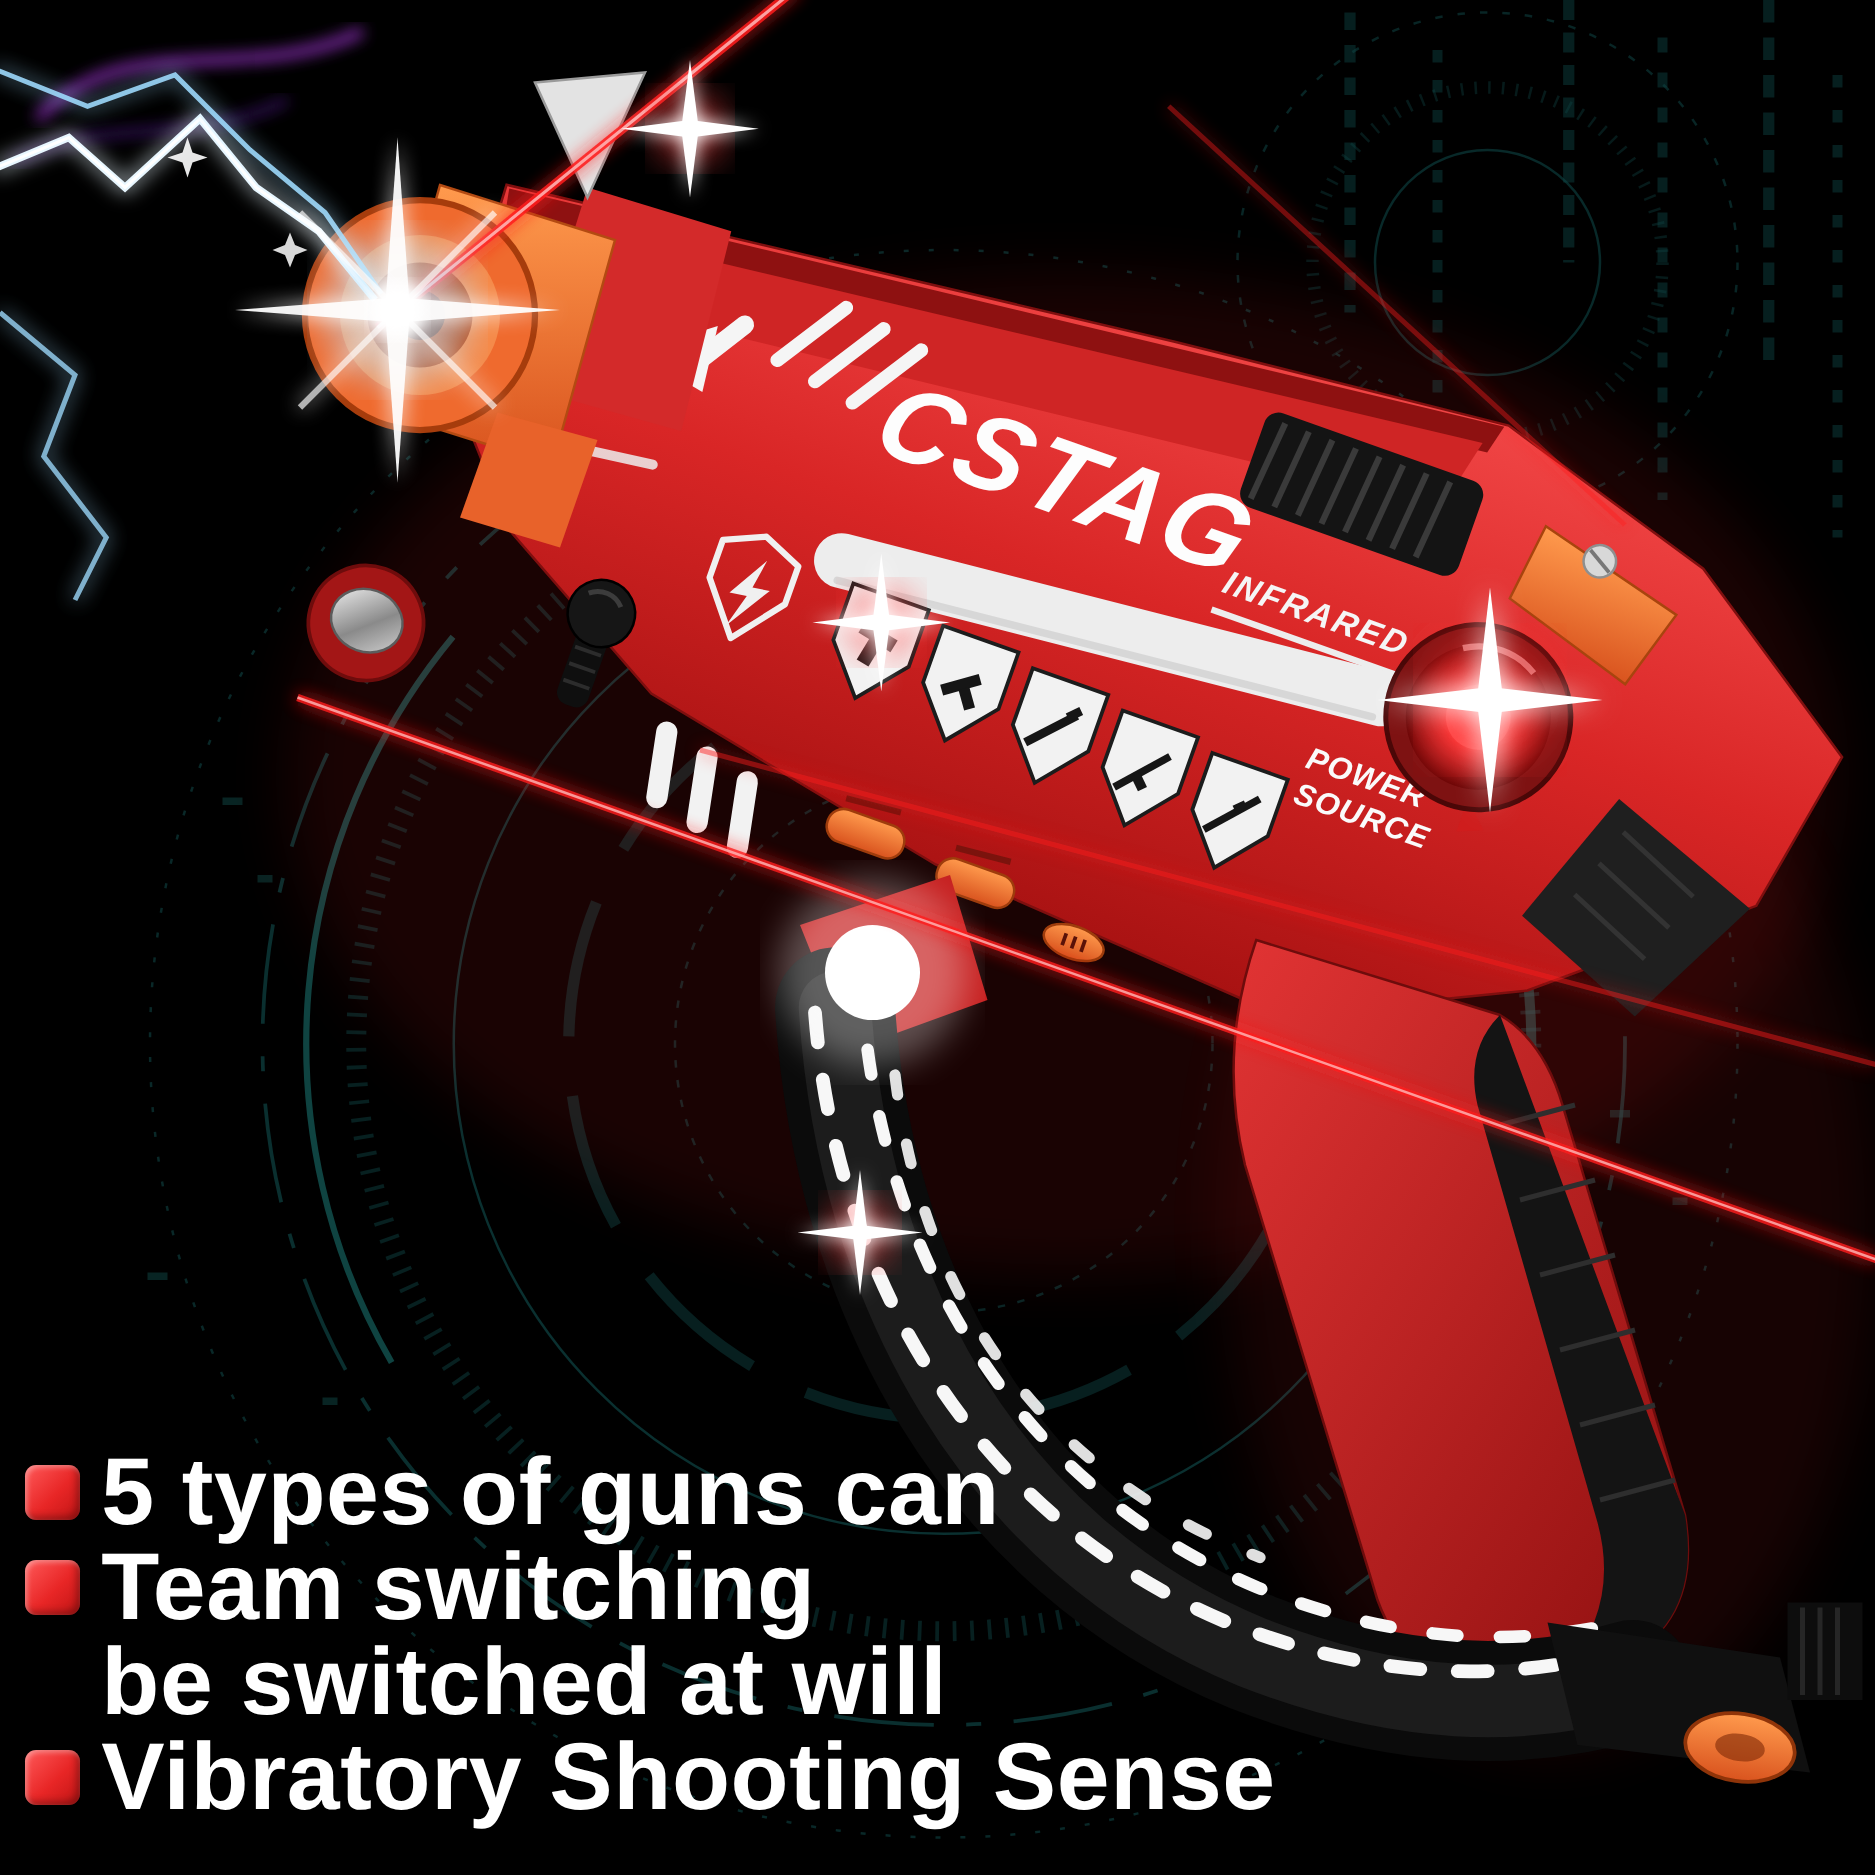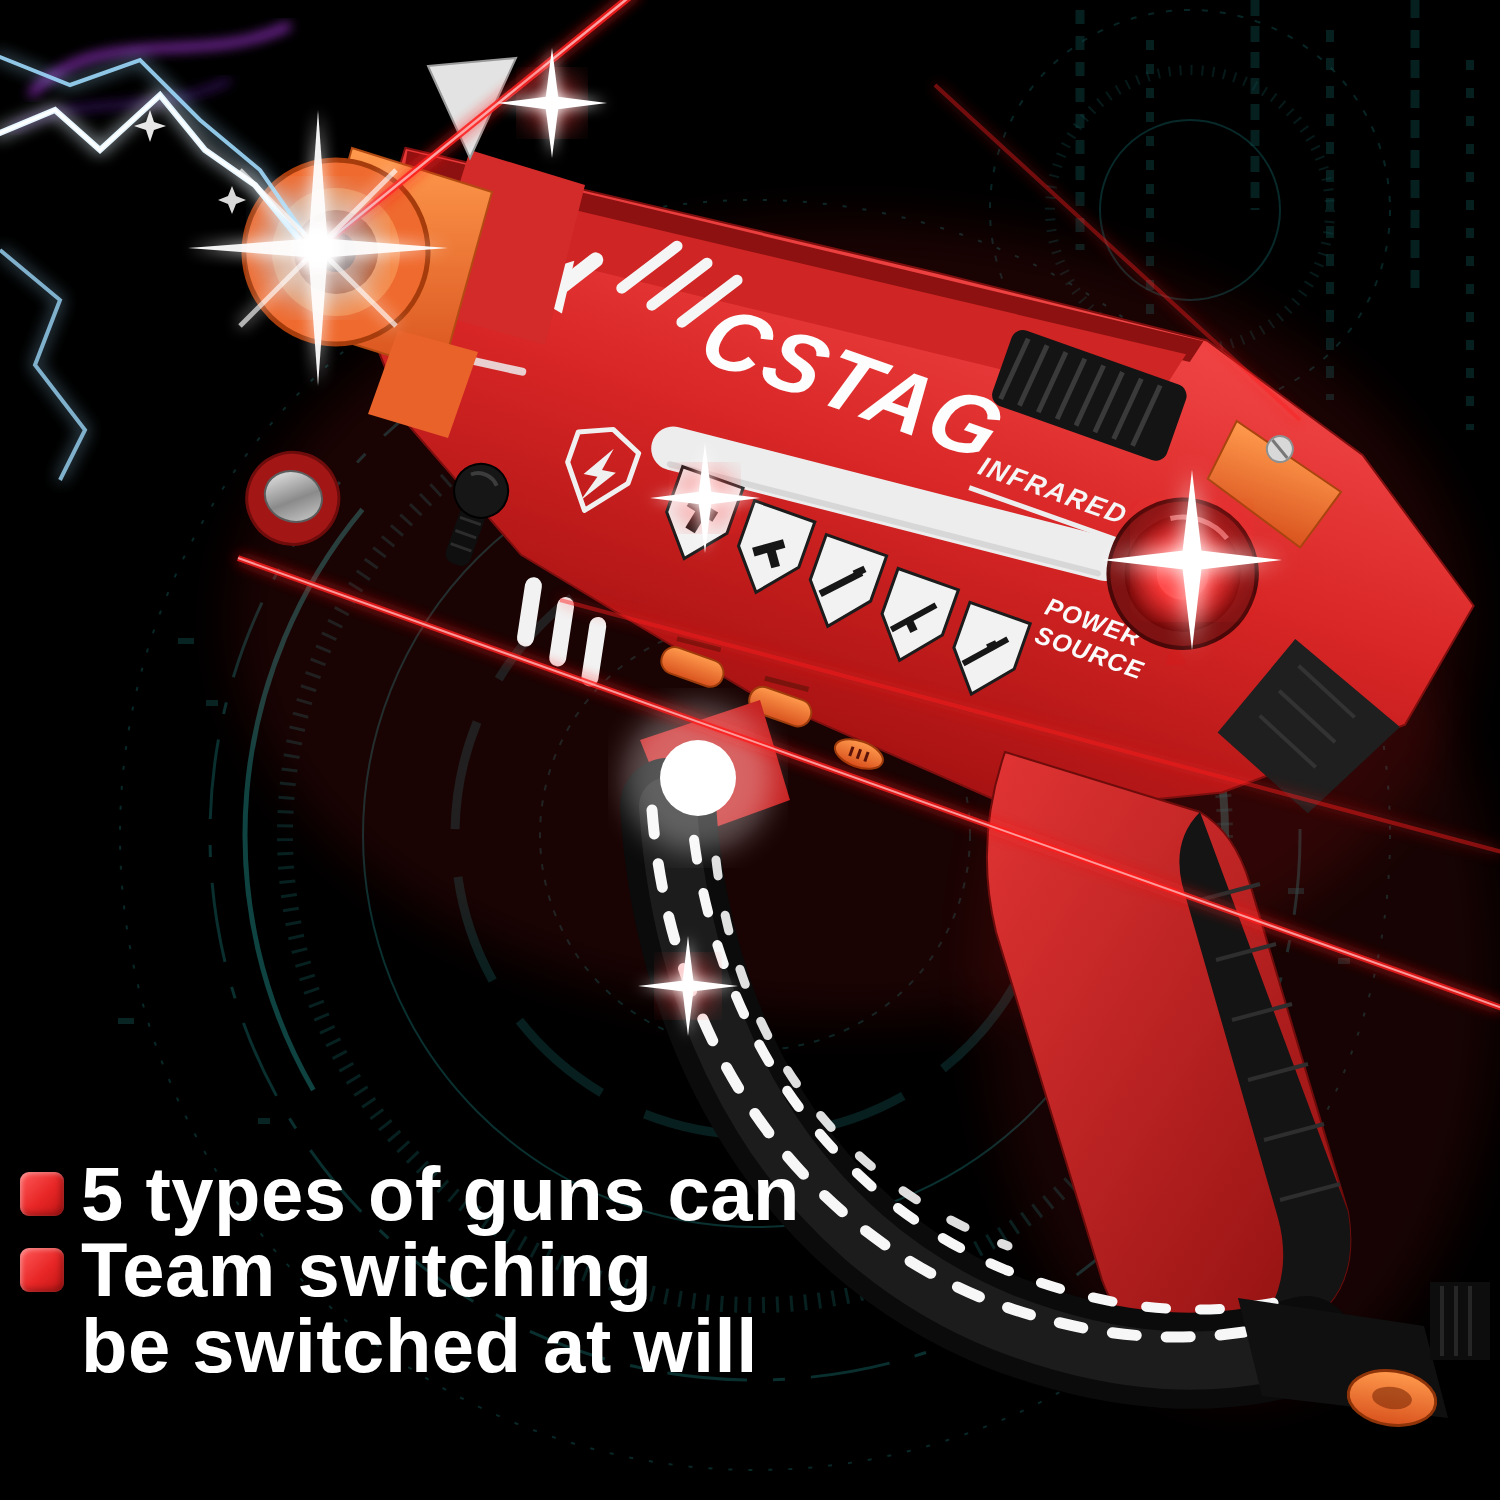--- a/index.html
+++ b/index.html
@@ -354,15 +354,19 @@
     <span class="feature-text">5 types of guns can</span>
   </div>
   <div class="feature-row">
     <span class="bullet"></span>
     <span class="feature-text">Team switching</span>
   </div>
   <div class="feature-row">
     <span class="bullet spacer"></span>
     <span class="feature-text">be switched at will</span>
   </div>
+  <div class="feature-row">
+    <span class="bullet"></span>
+    <span class="feature-text">Vibratory Shooting Sense</span>
+  </div>
 </div>
 
 </div>
 
 </body></html>

